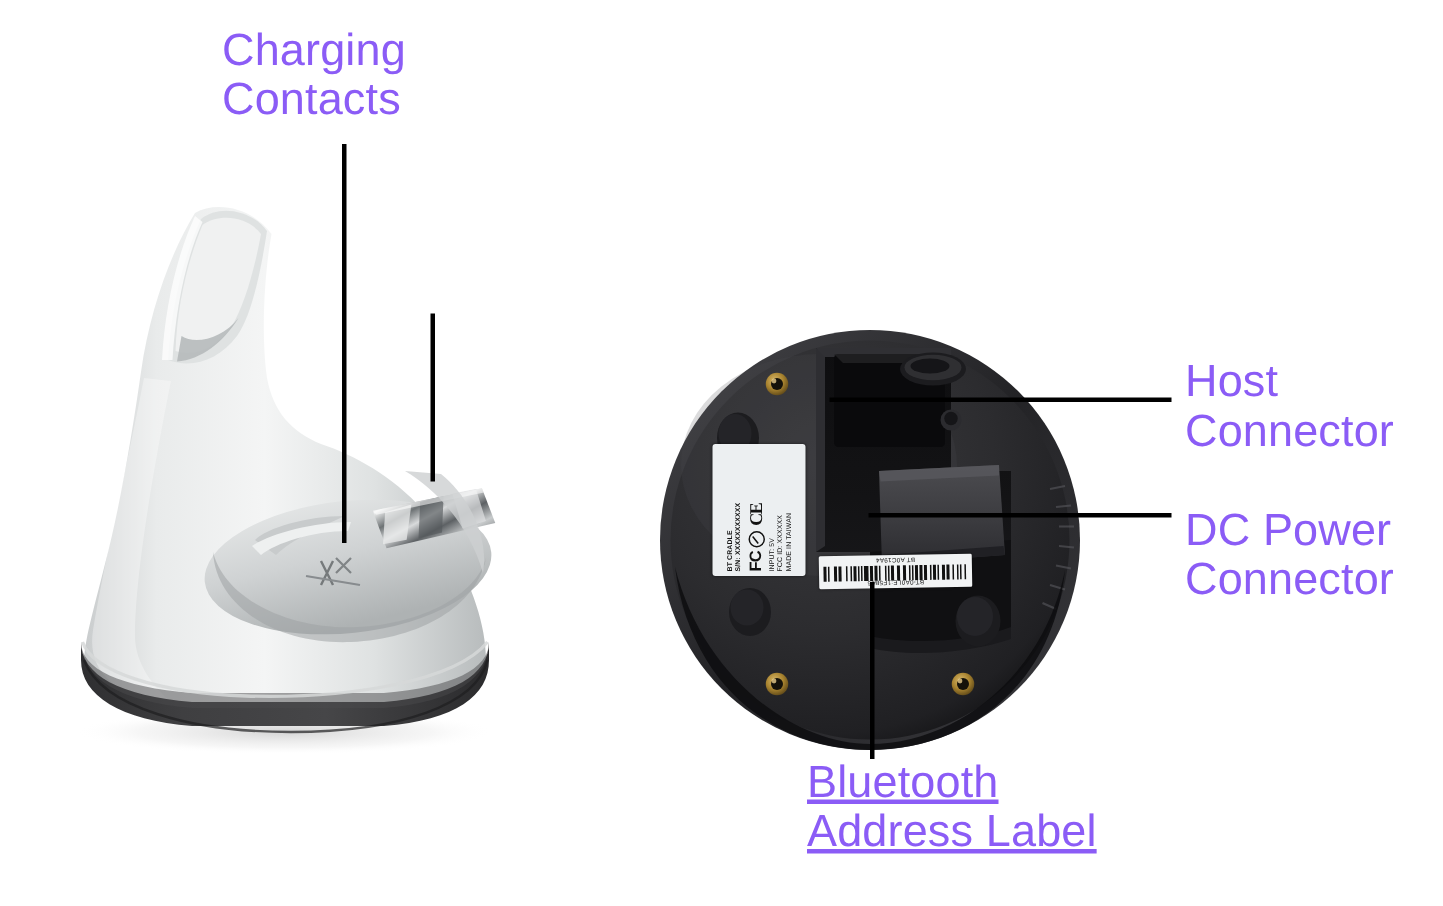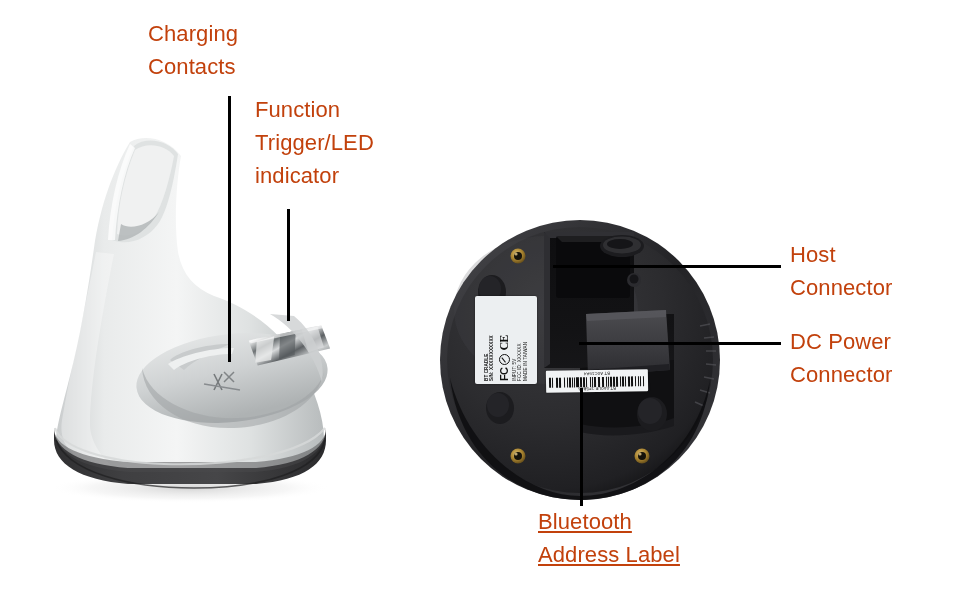--- a/index.html
+++ b/index.html
@@ -2,21 +2,21 @@
 <html><head>
 <meta charset="utf-8">
 <style>
   html,body{margin:0;padding:0;background:#ffffff;}
   body{width:962px;height:604px;position:relative;overflow:hidden;
        font-family:"Liberation Sans","DejaVu Sans",sans-serif;}
 
   .stage{position:absolute;inset:0;}
 
   
-  .label{position:absolute;color:#c2410c;font-size:22px;line-height:33px;
+  .label{position:absolute;color:#8b5cf6;font-size:30px;line-height:33px;
          letter-spacing:.1px;white-space:pre-line;font-weight:400;}
 
   
   .lead-v{position:absolute;width:3px;background:#000;}
   .lead-h{position:absolute;height:3px;background:#000;}
 
   
   .cradle{position:absolute;left:18px;top:128px;width:340px;height:380px;}
 
   .cradle svg{position:absolute;left:0;top:0;}
@@ -357,26 +357,23 @@
 
   <div class="lead-h" style="left:553px;top:265px;width:228px;"></div>
 
   <div class="lead-h" style="left:579px;top:342px;width:202px;"></div>
 
   <div class="lead-v" style="left:580px;top:388px;height:118px;"></div>
 
   <div class="label" style="left:148px;top:17px;">Charging
 Contacts</div>
 
-  <div class="label" style="left:255px;top:93px;">Function
-Trigger/LED
-indicator</div>
 
   <div class="label" style="left:790px;top:238px;">Host
 Connector</div>
 
-  <div class="label" style="left:790px;top:325px;">DC Power
+  <div class="label" style="left:790px;top:337px;">DC Power
 Connector</div>
 
   <div class="label" style="left:538px;top:505px;text-decoration:underline;">Bluetooth
 Address Label</div>
 
 </div>
 
 </body></html>

